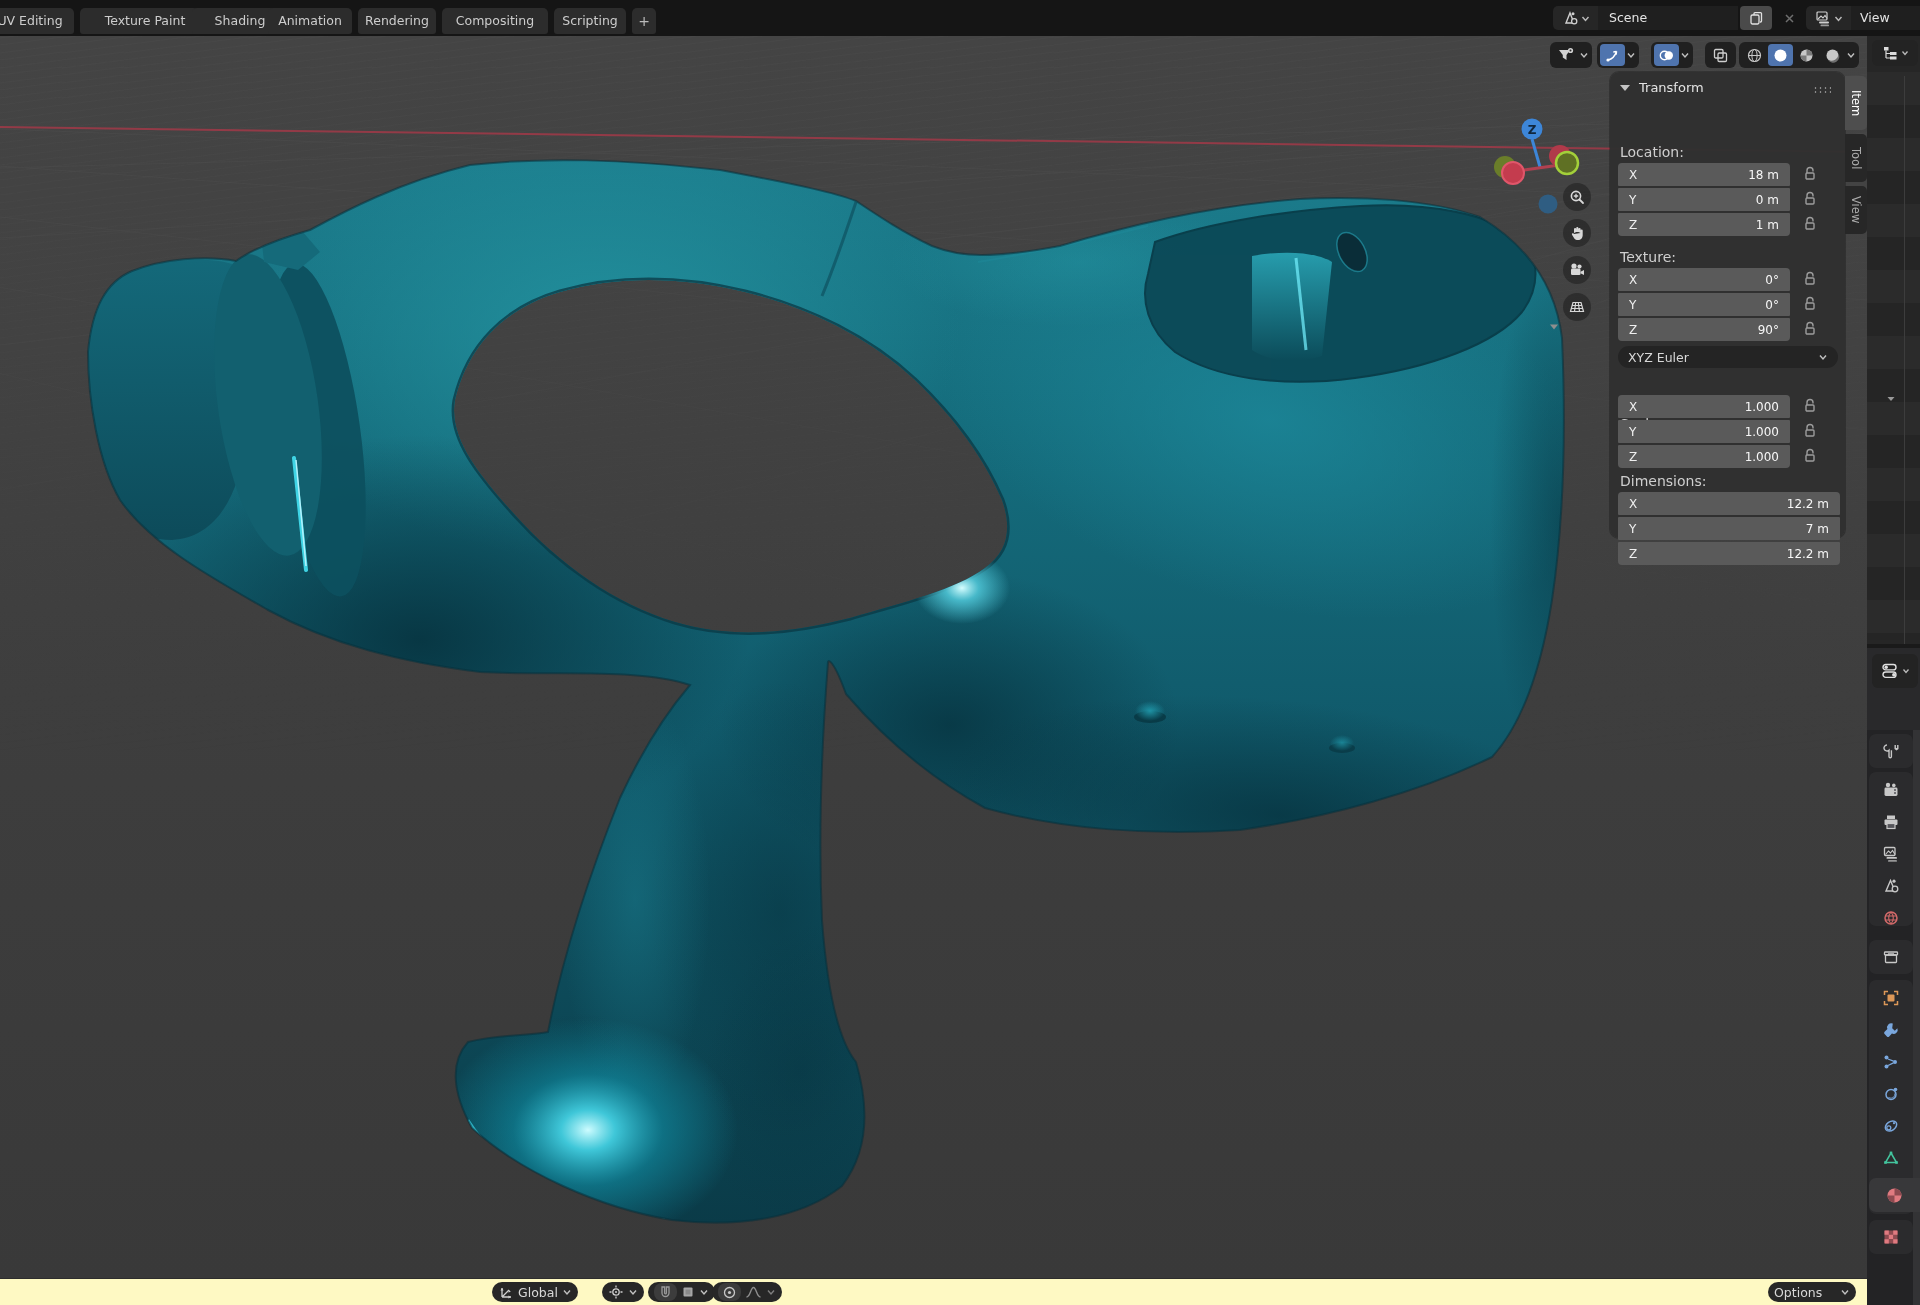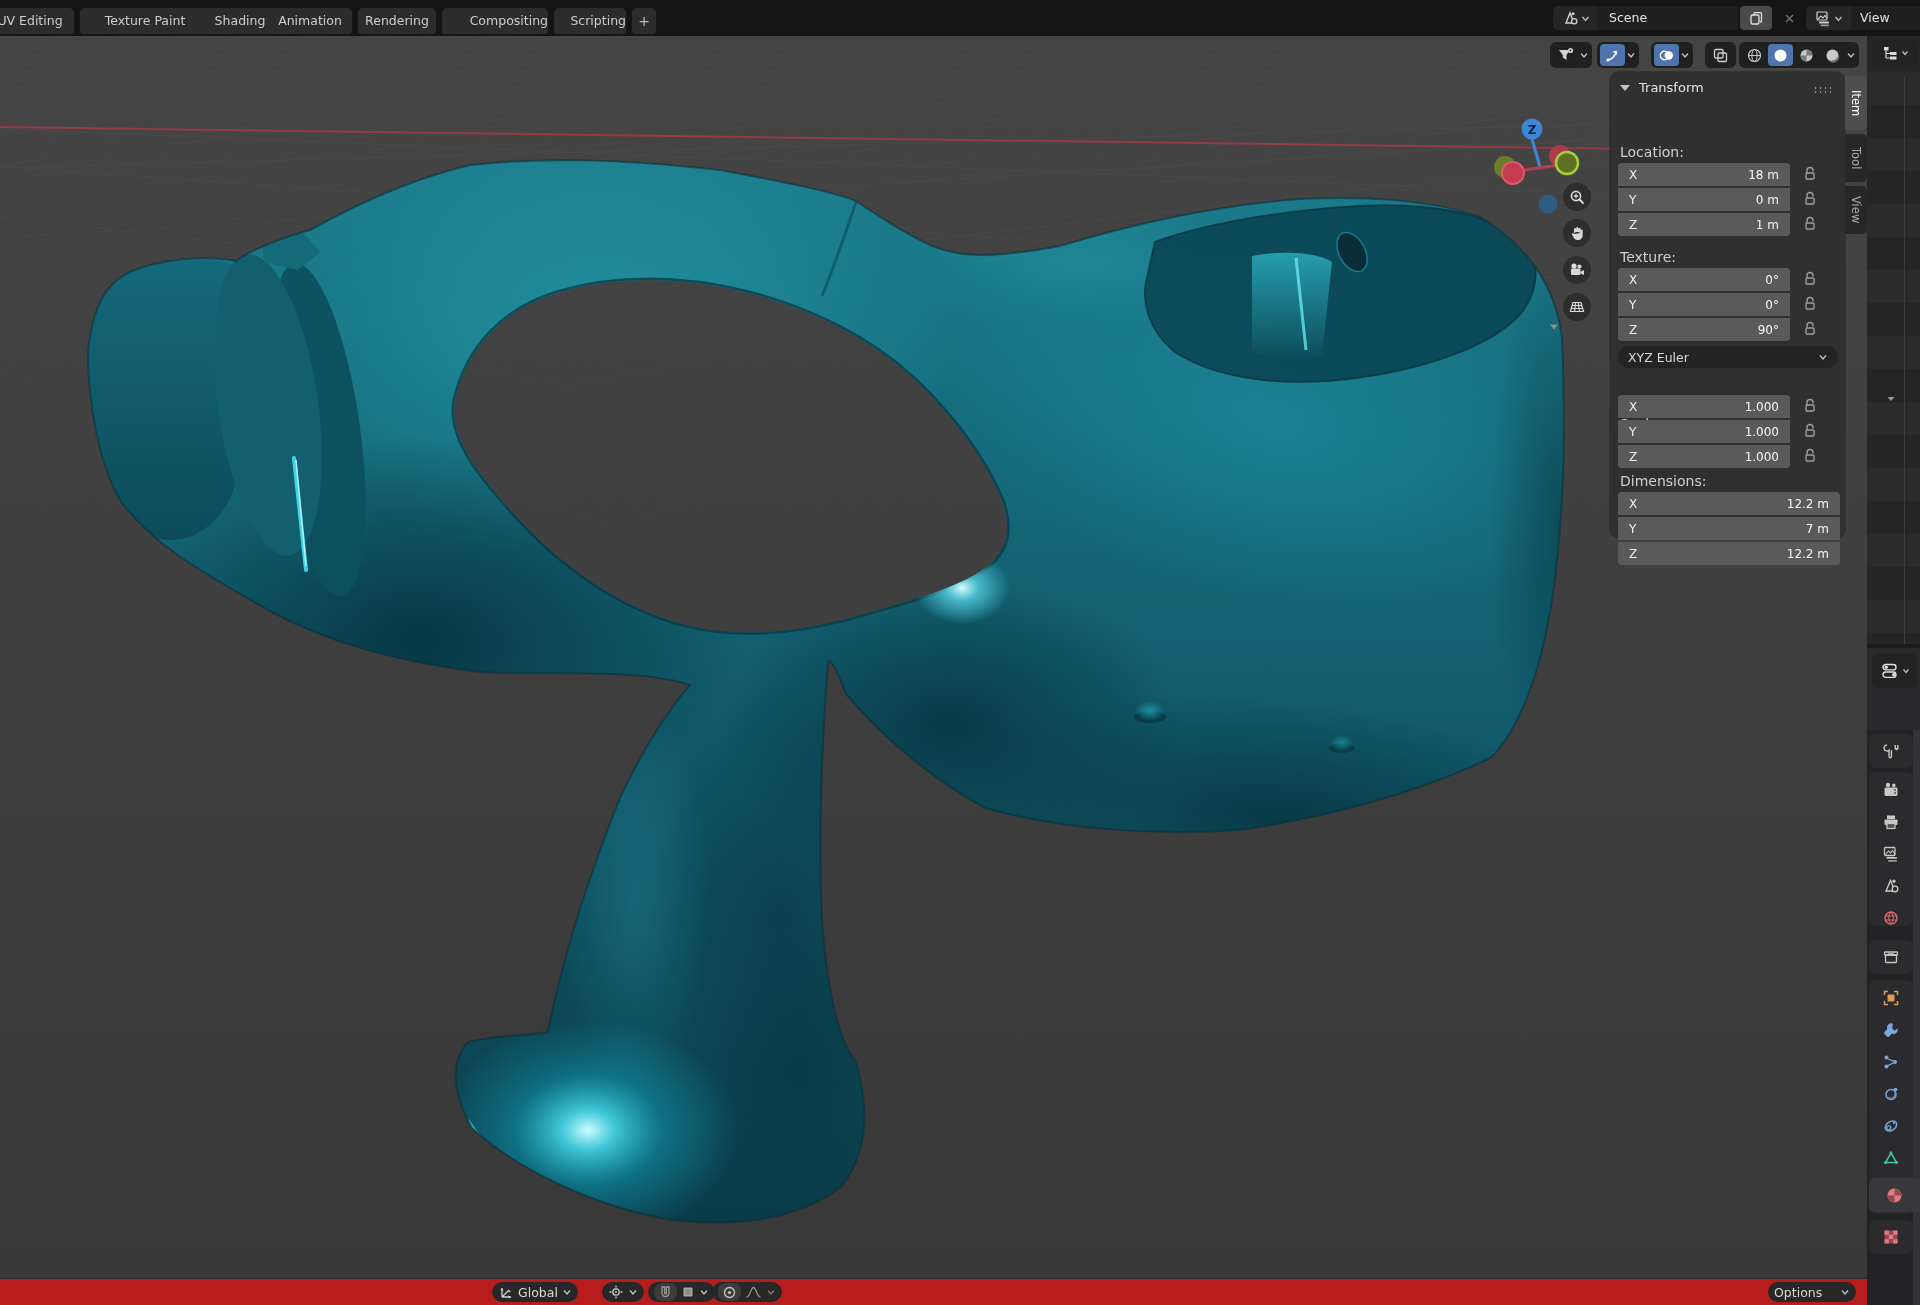--- a/index.html
+++ b/index.html
@@ -48,21 +48,21 @@
   .fval{color:#f7f7f7;}
   .lockpos{position:absolute;left:193px;width:14px;height:15px;}
   .dropdown{position:absolute;left:8px;width:220px;height:22px;background:#242424;border-radius:11px;
             display:flex;align-items:center;justify-content:space-between;padding:0 10px;
             box-sizing:border-box;color:#d8d8d8;font-size:12.5px;}
   .vtab{position:absolute;left:1845px;width:22px;writing-mode:vertical-rl;text-align:center;
         font-size:11.5px;border-radius:0 5px 5px 0;display:flex;align-items:center;justify-content:center;}
   .vtab.active{background:#4e4e4e;color:#fff;}
   .vtab.idle{background:#272727;color:#ababab;}
   
-  .botbar{position:absolute;left:0;top:1278px;width:1867px;height:27px;background:#b91c1c;
+  .botbar{position:absolute;left:0;top:1278px;width:1867px;height:27px;background:#fef9c3;
           border-top:1px solid #2d2d2d;box-sizing:border-box;}
   .bgrp{position:absolute;top:3px;height:20px;background:#272727;border-radius:10px;
         display:flex;align-items:center;padding:0 6px;gap:4px;color:#d8d8d8;font-size:12.5px;}
   .bseg{height:18px;border-radius:8px;background:#3c3c3c;display:flex;align-items:center;
         justify-content:center;padding:0 4px;}
   
   .rstrip{position:absolute;left:1867px;top:36px;width:53px;height:1269px;background:#262626;}
   .outliner-rows{position:absolute;left:0;top:36px;width:53px;height:568px;
       background:repeating-linear-gradient(180deg,#2b2b2b 0 33px,#252525 33px 66px);}
   .outl-vline{position:absolute;left:37px;top:40px;width:1px;height:598px;background:#3d3d3d;}
@@ -81,22 +81,22 @@
 <body>
 
 <div class="app">
 
   <div class="topbar">
     <div class="wstab" style="left:-14px;width:88px;">UV Editing</div>
     <div class="wstab" style="left:80px;width:106px;padding-left:12px;">Texture Paint</div>
     <div class="wstab" style="left:192px;width:70px;padding-left:13px;">Shading</div>
     <div class="wstab" style="left:268px;width:84px;">Animation</div>
     <div class="wstab" style="left:358px;width:78px;">Rendering</div>
-    <div class="wstab" style="left:442px;width:106px;text-align:right;">Compositing</div>
-    <div class="wstab" style="left:554px;width:72px;text-align:right;">Scripting</div>
+    <div class="wstab" style="left:442px;width:106px;">Compositing</div>
+    <div class="wstab" style="left:554px;width:72px;">Scripting</div>
     <div class="wstab plus" style="left:632px;width:24px;">+</div>
 
     <div class="tb-iconbox" style="left:1553px;width:45px;border-radius:5px 0 0 5px;">
       <span>
         <svg width="17" height="17" viewBox="0 0 17 17">
             <path d="M4,13 L8,3 L12,13 Z" fill="none" stroke="#d0d0d0" stroke-width="1.4"></path>
             <circle cx="12.2" cy="11.2" r="2.6" fill="#262626" stroke="#d0d0d0" stroke-width="1.3"></circle>
             <circle cx="11" cy="3.8" r="1.5" fill="#d0d0d0"></circle>
           </svg>
       </span>

